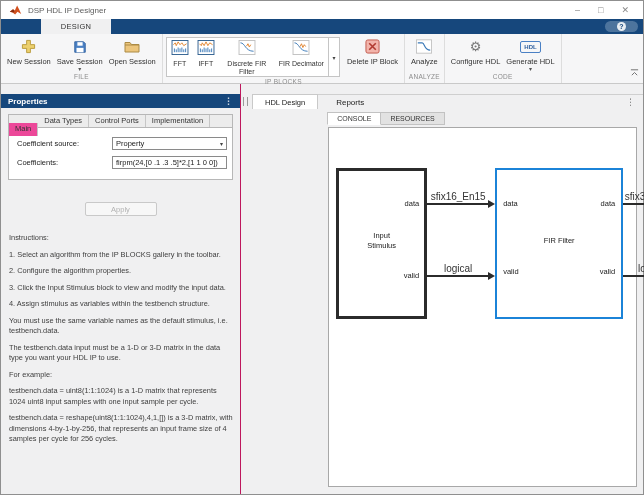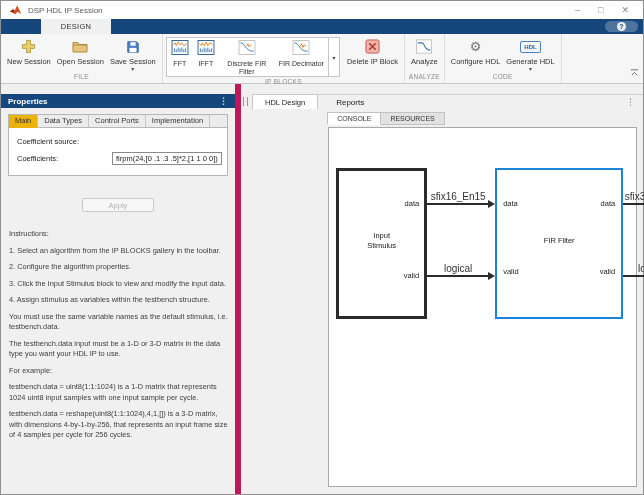--- a/index.html
+++ b/index.html
@@ -47,30 +47,30 @@
   .gal-caret { width:11px; border-left:1px solid #c5c5c5; display:flex; align-items:center;
                justify-content:center; font-size:6px; color:#444; }
   .hdl-badge { border:1px solid #4a80c4; border-radius:2px; color:#2e5f9e; font-size:6px;
                font-weight:bold; padding:2px 3px; line-height:1; }
   .ribbon-collapse { position:absolute; right:4px; bottom:2px; }
 
   
   .main { flex:1; display:flex; min-height:0; }
 
   
-  .left-panel { width:240px; border-right:6px solid #be185d; background:#f0f0f1;
+  .left-panel { width:240px; border-right:1px solid #be185d; background:#f0f0f1;
                 padding-top:10px; display:flex; flex-direction:column; }
   .panel-header { height:14px; background:#16477c; color:#fff; display:flex;
                   align-items:center; padding:0 7px; font-size:8px; font-weight:bold; }
   .menu-dots { margin-left:auto; color:#c9d4e0; font-size:9px; line-height:10px; }
   .prop-card { margin:6px 7px 0 7px; background:#fff; border:1px solid #b7b7b7; }
   .prop-tabs { display:flex; height:13px; background:#ececec; border-bottom:1px solid #b7b7b7; }
   .ptab { padding:0 6px; font-size:7.5px; line-height:12px; color:#333;
           border-right:1px solid #c6c6c6; background:#ececec; }
-  .ptab.active { background:#eab308; position:relative; top:0; height:13px; }
+  .ptab.active { background:#ec4899; position:relative; top:8px; height:13px; }
   .prop-body { padding:9px 5px 8px 5px; }
   .prow { display:flex; align-items:center; margin-bottom:6px; }
   .prow:last-child { margin-bottom:2px; }
   .prow label { width:98px; font-size:7.5px; color:#222; padding-left:3px; }
   .ctrl { flex:1; height:13px; border:1px solid #8a8a8a; background:#fff; font-size:7.5px;
           color:#222; display:flex; align-items:center; padding:0 3px; overflow:hidden;
           white-space:nowrap; }
   .ctrl .sel-caret { margin-left:auto; font-size:6px; color:#444; }
   .apply-btn { display:block; margin:22px auto 0 auto; width:72px; height:14px;
                background:#f7f7f7; border:1px solid #c9c9c9; border-radius:2px;
@@ -127,21 +127,21 @@
 </head>
 <body>
 
 <div class="app">
 
   <div class="titlebar">
     <svg class="mat-logo" viewBox="0 0 16 14">
       <path d="M1 9 L5 6 L7 8 L10 1.5 L12.5 6.5 L15 12 L10.5 9 L7.5 12.5 L4.5 10 Z" fill="#d1501e"></path>
       <path d="M1 9 L5 6 L7 8 L5.5 10 Z" fill="#8c2d0e"></path>
     </svg>
-    <span class="title-text">DSP HDL IP Session</span>
+    <span class="title-text">DSP HDL IP Designer</span>
     <div class="win-controls">
       <span class="win-btn">–</span>
       <span class="win-btn">□</span>
       <span class="win-btn">✕</span>
     </div>
   </div>
 
   <div class="tabbar">
     <div class="design-tab">DESIGN</div>
     <div class="help-pill">
@@ -156,37 +156,37 @@
         <div class="tb-btn">
           <span class="ico">
             <svg width="15" height="15" viewBox="0 0 16 16">
                 <path d="M6 1.5 h4 V6 h4.5 v4 H10 v4.5 H6 V10 H1.5 V6 H6 Z" fill="#ecd06e" stroke="#b99a3a"></path>
               </svg>
           </span>
           <span class="lbl">New Session</span>
         </div>
         <div class="tb-btn">
           <span class="ico">
-            <svg width="16" height="14" viewBox="0 0 16 14">
-                <path d="M1 12 V2.5 h5 l1.5 2 H15 V12 Z" fill="#ecc57c" stroke="#ab8a44"></path>
-                <path d="M1 5 h14" stroke="#ab8a44" fill="none"></path>
-              </svg>
-          </span>
-          <span class="lbl">Open Session</span>
-        </div>
-        <div class="tb-btn">
-          <span class="ico">
             <svg width="14" height="14" viewBox="0 0 16 16">
                 <path d="M2 2 h10 l2 2 v10 H2 Z" fill="#4a80c4" stroke="#2e5f9e"></path>
                 <rect x="5" y="2.5" width="6" height="4" fill="#fff"></rect>
                 <rect x="4" y="9" width="8" height="5" fill="#fff"></rect>
               </svg>
           </span>
           <span class="lbl">Save Session</span>
           <span class="caret">▾</span>
+        </div>
+        <div class="tb-btn">
+          <span class="ico">
+            <svg width="16" height="14" viewBox="0 0 16 14">
+                <path d="M1 12 V2.5 h5 l1.5 2 H15 V12 Z" fill="#ecc57c" stroke="#ab8a44"></path>
+                <path d="M1 5 h14" stroke="#ab8a44" fill="none"></path>
+              </svg>
+          </span>
+          <span class="lbl">Open Session</span>
         </div>
       </div>
       <div class="tb-sec-label">FILE</div>
     </div>
 
     <div class="tb-section">
       <div class="tb-tools">
         <div class="gallery">
           <div class="gal-item">
             <span class="ico">
@@ -295,20 +295,24 @@
       <div class="prop-card">
         <div class="prop-tabs">
           <span class="ptab active">Main</span>
           <span class="ptab">Data Types</span>
           <span class="ptab">Control Ports</span>
           <span class="ptab">Implementation</span>
         </div>
         <div class="prop-body">
           <div class="prow">
             <label>Coefficient source:</label>
+            <div class="ctrl">
+              <span>Property</span>
+              <span class="sel-caret">▾</span>
+            </div>
           </div>
           <div class="prow">
             <label>Coefficients:</label>
             <div class="ctrl">firpm(24,[0 .1 .3 .5]*2,[1 1 0 0])</div>
           </div>
         </div>
       </div>
 
       <button class="apply-btn" disabled="">Apply</button>
 

